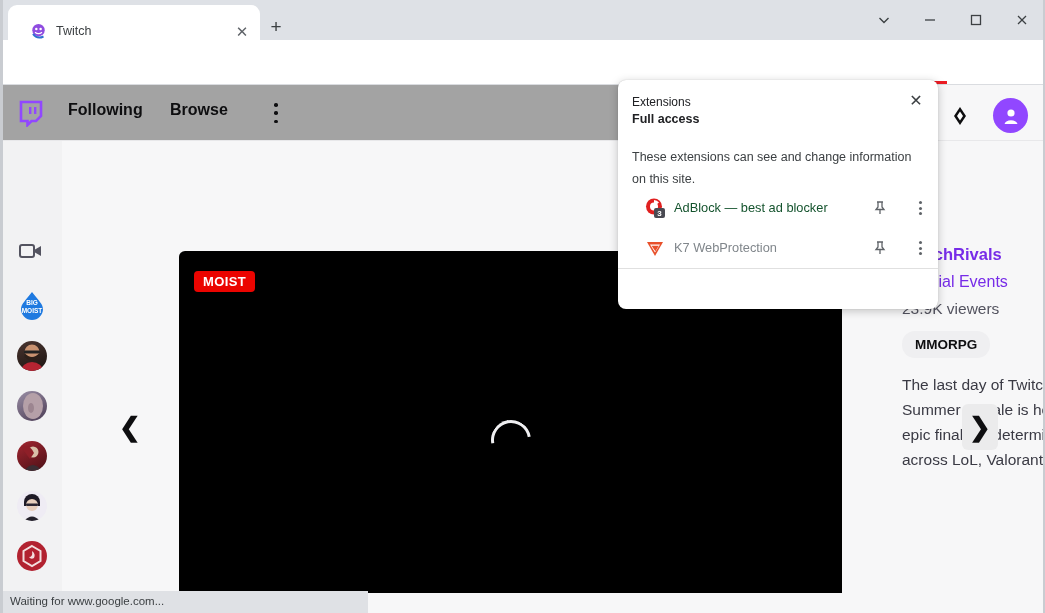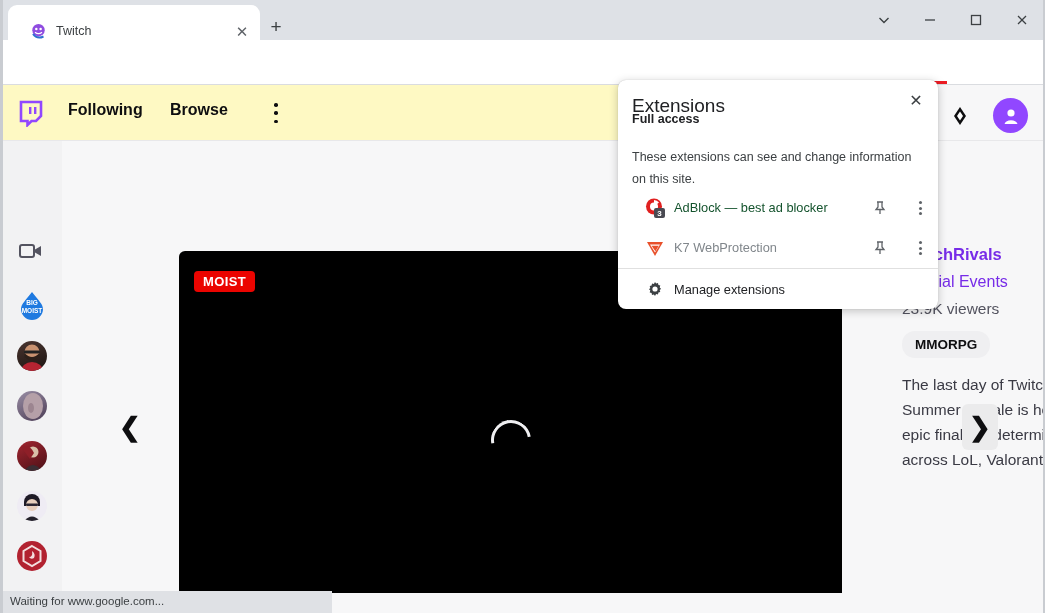--- a/index.html
+++ b/index.html
@@ -52,21 +52,21 @@
   }
   .ext-btn-bg{
     position:absolute;left:910px;top:48px;width:29px;height:29px;
     background:#e8eaed;border-radius:50%;
   }
 
   .content-divider{position:absolute;left:0;top:84px;width:1045px;height:1px;background:#dadce0;}
 
   
   .page{position:absolute;left:0;top:85px;width:1045px;height:508px;background:#f7f7f8;overflow:hidden;}
-  .tw-header{position:absolute;left:0;top:0;width:907px;height:55px;background:#fef9c3;text-align:center;}
+  .tw-header{position:absolute;left:0;top:0;width:907px;height:55px;background:#a3a3a3;text-align:center;}
   .tw-logo{position:absolute;left:18px;top:15px;width:26px;height:27px;}
   .tw-nav{position:absolute;top:16px;font-size:16px;font-weight:bold;color:#0e0e10;white-space:nowrap;}
   .tw-nav-following{left:68px;}
   .tw-nav-browse{left:170px;}
   .tw-kebab{position:absolute;left:268px;top:18px;width:16px;height:20px;
     display:flex;flex-direction:column;align-items:center;justify-content:space-between;}
   .tw-kebab i{width:3.5px;height:3.5px;background:#0e0e10;border-radius:50%;display:block;}
   .tw-search{
     position:absolute;left:340px;top:13px;width:360px;height:30px;
     background:#e6e6e8;border-radius:4px;
@@ -125,21 +125,21 @@
   .popup{
     position:absolute;left:618px;top:80px;width:320px;height:229px;
     background:#fff;border-radius:8px;
     box-shadow:0 2px 10px rgba(0,0,0,.22), 0 0 1px rgba(0,0,0,.25);
     overflow:hidden;
   }
   .popup-close{
     position:absolute;right:10px;top:8px;width:24px;height:24px;
     display:flex;align-items:center;justify-content:center;color:#3c4043;font-size:16px;
   }
-  .popup-title{position:absolute;left:14px;top:15px;font-size:19px;color:#202124;}
+  .popup-title{position:absolute;left:14px;top:15px;font-size:12px;color:#202124;}
   .popup-section{position:absolute;left:14px;top:32px;font-size:12.5px;font-weight:bold;color:#202124;}
   .popup-sub{
     position:absolute;left:14px;top:66px;width:290px;font-size:12.5px;color:#3c4043;line-height:22px;
   }
   .ext-row{position:absolute;left:0;width:320px;height:40px;}
   .ext-row-icon{position:absolute;left:26px;top:9px;width:22px;height:22px;}
   .ext-row-name{position:absolute;left:56px;top:12px;font-size:12.8px;color:#14532d;white-space:nowrap;}
   .ext-row-name.dim{color:#80868b;}
   .pin-icon{position:absolute;left:252px;top:10px;width:20px;height:20px;
     display:flex;align-items:center;justify-content:center;color:#5f6368;}
@@ -147,21 +147,21 @@
     display:flex;flex-direction:column;align-items:center;justify-content:center;gap:2.5px;}
   .dots-icon i{width:3px;height:3px;border-radius:50%;background:#5f6368;display:block;}
   .popup-sep{position:absolute;left:0;top:188px;width:320px;height:1px;background:#e0e0e0;}
   .manage-row{position:absolute;left:0;top:189px;width:320px;height:40px;}
   .manage-gear{position:absolute;left:27px;top:10px;width:20px;height:20px;
     display:flex;align-items:center;justify-content:center;color:#3c4043;}
   .manage-label{position:absolute;left:56px;top:13px;font-size:12.8px;color:#202124;}
 
   
   .statusbar{
-    position:absolute;left:0;top:591px;width:332px;height:22px;
+    position:absolute;left:0;top:591px;width:368px;height:22px;
     background:#dfe1e5;
   }
   .statusbar-txt{position:absolute;left:10px;top:4px;font-size:11.5px;color:#3c4043;white-space:nowrap;}
   .win-bottom{position:absolute;left:0;top:593px;width:1045px;height:20px;background:#f7f7f8;}
   .win-left-edge{position:absolute;left:0;top:0;width:3px;height:613px;background:#c9ccd1;}
   .win-right-edge{position:absolute;right:0;top:0;width:2px;height:613px;background:#c9ccd1;}
 </style>
 </head>
 <body>
 
@@ -441,29 +441,20 @@
         </svg>
       </span>
       <span class="dots-icon">
           <i></i>
           <i></i>
           <i></i>
         </span>
     </div>
 
     <div class="popup-sep"></div>
-    <div class="manage-row">
-      <span class="manage-gear">
-        <svg width="16" height="16" viewBox="0 0 16 16">
-          <path d="M8 1 l1.1 1.6 1.9 -.5 .4 1.9 1.9 .5 -.6 1.9 1.3 1.4 -1.3 1.4 .6 1.9 -1.9 .5 -.4 1.9 -1.9 -.5 L8 15 l-1.1 -1.6 -1.9 .5 -.4 -1.9 -1.9 -.5 .6 -1.9 L2 8.3 l1.3 -1.4 -.6 -1.9 1.9 -.5 .4 -1.9 1.9 .5 Z" fill="#3c4043"></path>
-          <circle cx="8" cy="8" r="2.6" fill="#fff"></circle>
-        </svg>
-      </span>
-      <span class="manage-label">Manage extensions</span>
-    </div>
   </div>
 
   <div class="win-bottom"></div>
   <div class="statusbar">
     <span class="statusbar-txt">Waiting for www.google.com...</span>
   </div>
 
   <div class="win-left-edge"></div>
   <div class="win-right-edge"></div>
 </div>

